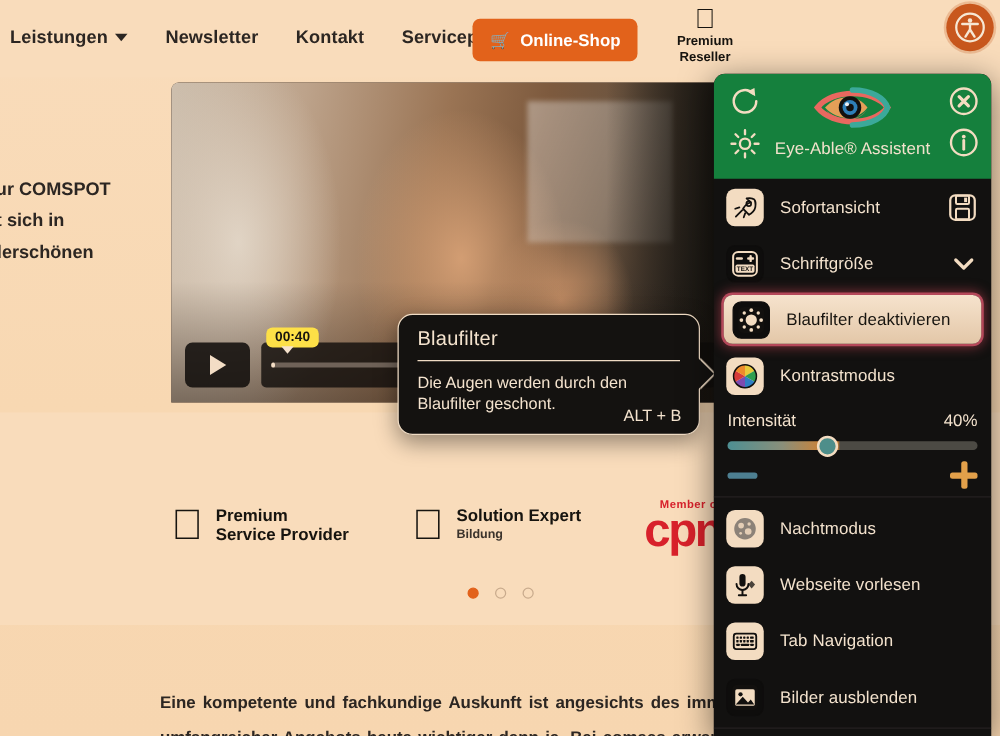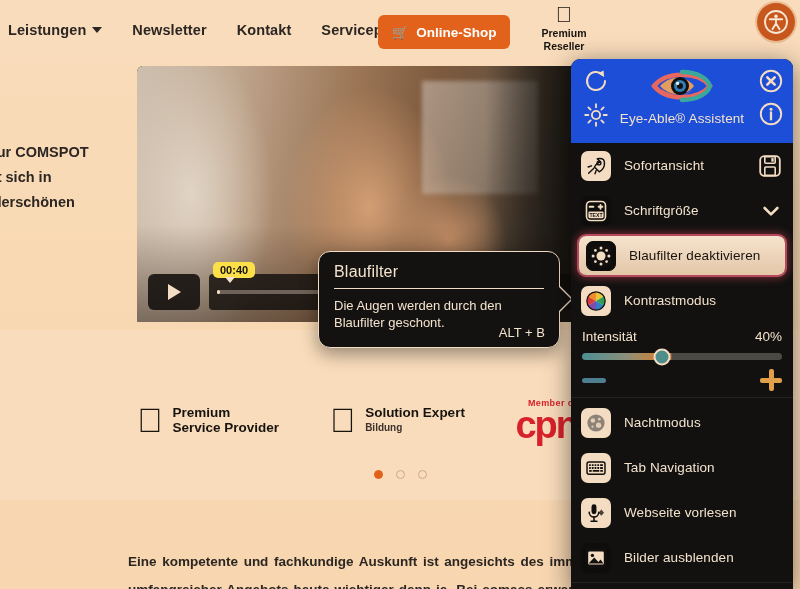--- a/index.html
+++ b/index.html
@@ -191,21 +191,21 @@
   }
 
   
   .panel {
     position: absolute; left: 571px; top: 59px; width: 222px; height: 530px;
     background: #121110; border-radius: 9px 9px 0 0; overflow: hidden;
     box-shadow: 0 5px 26px rgba(0,0,0,.5);
     z-index: 10;
   }
   .panel-head {
-    position: relative; height: 84px; background: #1d4ed8;
+    position: relative; height: 84px; background: #15803d;
     border-radius: 9px 9px 0 0;
   }
   .ph-refresh { position: absolute; left: 12px; top: 9px; cursor: pointer; }
   .ph-gear    { position: absolute; left: 11px; top: 42px; cursor: pointer; }
   .ph-close   { position: absolute; right: 10px; top: 10px; cursor: pointer; }
   .ph-info    { position: absolute; right: 10px; top: 43px; cursor: pointer; }
   .ph-eye     { position: absolute; left: 50%; top: 9px; transform: translateX(-50%); }
   .ph-title   {
     position: absolute; left: 0; right: 0; top: 52px; text-align: center;
     color: #f3e2cd; font-size: 13.5px; letter-spacing: .1px;
@@ -519,20 +519,32 @@
         <span class="pico">
           <svg width="22" height="22" viewBox="0 0 24 24">
             <circle cx="12" cy="12" r="9.4" fill="#8c8278"></circle>
             <circle cx="8.6" cy="9.2" r="2.5" fill="#f3dcc1" opacity=".85"></circle>
             <circle cx="14.8" cy="14.4" r="2.9" fill="#f3dcc1" opacity=".85"></circle>
             <circle cx="15.6" cy="7.8" r="1.5" fill="#f3dcc1" opacity=".85"></circle>
             <circle cx="8.2" cy="16" r="1.2" fill="#f3dcc1" opacity=".85"></circle>
           </svg>
         </span>
         <span class="plabel">Nachtmodus</span>
+      </div>
+
+      <div class="prow">
+        <span class="pico">
+          <svg width="22" height="22" viewBox="0 0 24 24">
+            <rect x="7.1" y="2.4" width="5.4" height="11" rx="2.7" fill="#12100e"></rect>
+            <path d="M4.6 11.2a5.2 5.2 0 0 0 10.4 0" fill="none" stroke="#12100e" stroke-width="1.7" stroke-linecap="round"></path>
+            <path d="M9.8 16.4 L9.8 20.6 M6.6 20.9 L13 20.9" stroke="#12100e" stroke-width="1.7" stroke-linecap="round"></path>
+            <path d="M17.8 8.2 L20.8 11.6 L17.8 15 L14.8 11.6 Z" fill="#12100e" opacity=".75"></path>
+          </svg>
+        </span>
+        <span class="plabel">Webseite vorlesen</span>
       </div>
 
       <div class="prow">
         <span class="pico">
           <svg width="22" height="22" viewBox="0 0 24 24">
             <rect x="2.2" y="5.4" width="19.6" height="13.4" rx="2.2" fill="none" stroke="#12100e" stroke-width="1.6"></rect>
             <g fill="#12100e">
               <rect x="4.4" y="7.8" width="2" height="2" rx=".4"></rect>
                 <rect x="7.4" y="7.8" width="2" height="2" rx=".4"></rect>
               <rect x="10.4" y="7.8" width="2" height="2" rx=".4"></rect>
@@ -546,32 +558,20 @@
               <rect x="4.4" y="14.2" width="3" height="2" rx=".4"></rect>
               <rect x="8.4" y="14.2" width="7.2" height="2" rx=".4"></rect>
               <rect x="16.6" y="14.2" width="3" height="2" rx=".4"></rect>
             </g>
           </svg>
         </span>
         <span class="plabel">Tab Navigation</span>
       </div>
 
       <div class="prow">
-        <span class="pico">
-          <svg width="22" height="22" viewBox="0 0 24 24">
-            <rect x="7.1" y="2.4" width="5.4" height="11" rx="2.7" fill="#12100e"></rect>
-            <path d="M4.6 11.2a5.2 5.2 0 0 0 10.4 0" fill="none" stroke="#12100e" stroke-width="1.7" stroke-linecap="round"></path>
-            <path d="M9.8 16.4 L9.8 20.6 M6.6 20.9 L13 20.9" stroke="#12100e" stroke-width="1.7" stroke-linecap="round"></path>
-            <path d="M17.8 8.2 L20.8 11.6 L17.8 15 L14.8 11.6 Z" fill="#12100e" opacity=".75"></path>
-          </svg>
-        </span>
-        <span class="plabel">Webseite vorlesen</span>
-      </div>
-
-      <div class="prow">
         <span class="pico dark">
           <svg width="24" height="24" viewBox="0 0 24 24">
             <rect x="1.8" y="1.8" width="20.4" height="20.4" rx="4" fill="#12100e"></rect>
             <rect x="4.2" y="5.4" width="15.6" height="13.2" rx="1.3" fill="#f3dcc1"></rect>
             <circle cx="8.4" cy="9.4" r="1.7" fill="#12100e"></circle>
             <path d="M4.6 17.6 L10.2 11.4 L14.4 16 L16.6 13.6 L19.4 17.6 Z" fill="#12100e"></path>
           </svg>
         </span>
         <span class="plabel">Bilder ausblenden</span>
       </div>

